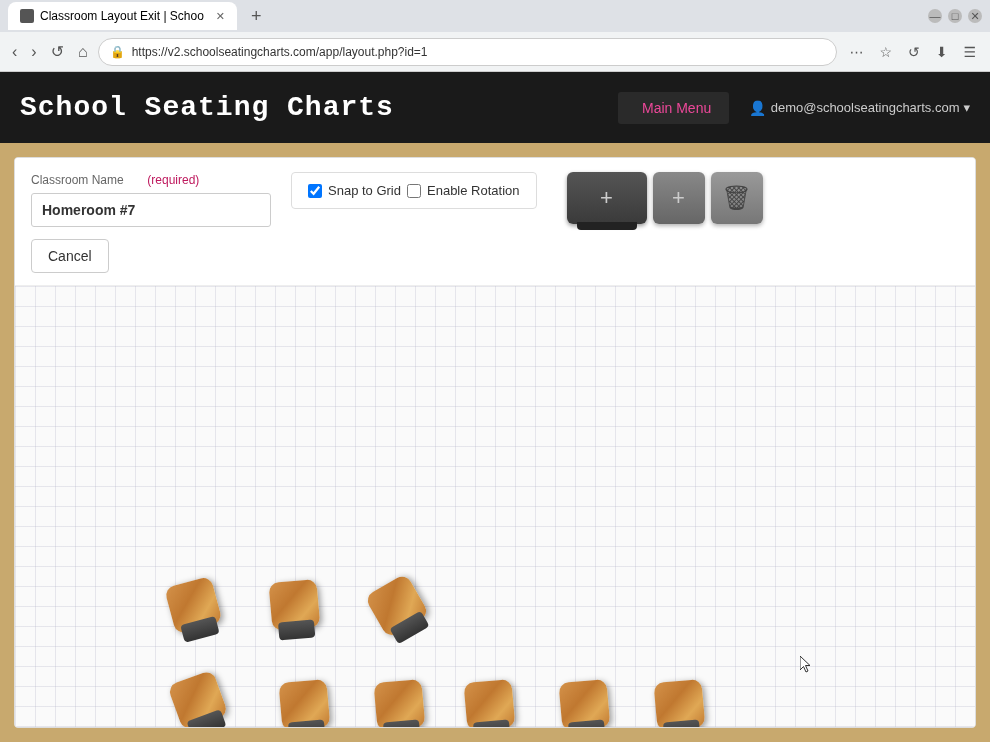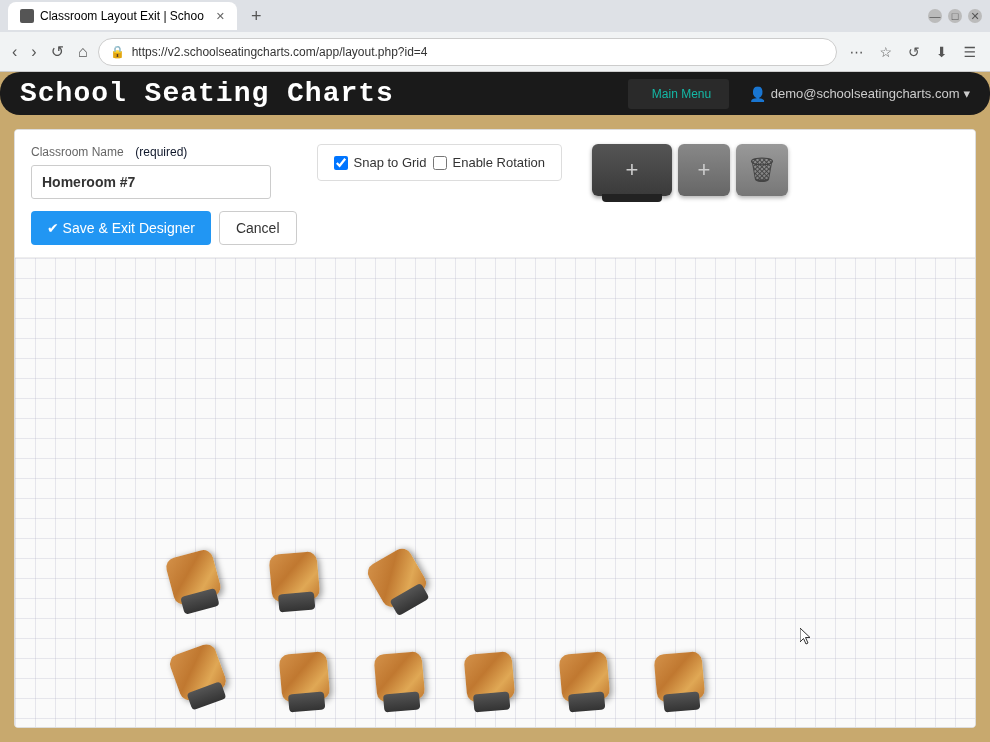--- a/index.html
+++ b/index.html
@@ -55,42 +55,41 @@
       gap: 6px;
       color: #333;
     }
     .lock-icon { color: #4a90d9; font-size: 12px; }
     .address-text { font-size: 12px; color: #333; }
     .nav-actions { display: flex; gap: 4px; }
     .nav-action-btn { background: none; border: none; cursor: pointer; color: #555; font-size: 14px; padding: 4px 6px; }
 
     
     .app-header {
-      height: 43px;
+      height: 71px;
       background: #1a1a1a;
       display: flex;
       align-items: center;
       padding: 0 20px;
       gap: 0;
-      border-radius: 20px;
     }
     .app-logo {
       font-size: 28px;
       color: #fff;
       font-family: 'Courier New', monospace;
       font-weight: bold;
       letter-spacing: 1px;
       flex: 1;
     }
     .main-menu-btn {
       background: #2a2a2a;
-      color: #14b8a6;
+      color: #ec4899;
       border: none;
       padding: 8px 18px;
-      font-size: 12px;
+      font-size: 14px;
       cursor: pointer;
       display: flex;
       align-items: center;
       gap: 6px;
       border-radius: 3px;
     }
     .apple-icon { font-size: 14px; }
     .user-menu {
       color: #ccc;
       font-size: 13px;
@@ -296,21 +295,21 @@
     </div>
   </div>
 
   <div class="nav-bar">
     <button class="nav-btn">‹</button>
     <button class="nav-btn">›</button>
     <button class="nav-btn">↺</button>
     <button class="nav-btn">⌂</button>
     <div class="address-bar">
       <span class="lock-icon">🔒</span>
-      <span class="address-text">https://v2.schoolseatingcharts.com/app/layout.php?id=4</span>
+      <span class="address-text">https://v2.schoolseatingcharts.com/app/layout.php?id=1</span>
     </div>
     <div class="nav-actions">
       <button class="nav-action-btn">⋯</button>
       <button class="nav-action-btn">☆</button>
       <button class="nav-action-btn">↺</button>
       <button class="nav-action-btn">⬇</button>
       <button class="nav-action-btn">☰</button>
     </div>
   </div>
 
@@ -327,25 +326,24 @@
     </div>
   </div>
 
   <div class="content-area">
     <div class="panel">
 
       <div class="toolbar">
         <div class="classroom-name-section">
           <label class="field-label">
             <span>Classroom Name</span>
-            <span style="font-weight:normal;font-size:12px;color:#0f172a;margin-left:8px;">(required)</span>
+            <span style="font-weight:normal;font-size:12px;color:#be185d;margin-left:20px;">(required)</span>
           </label>
           <input type="text" class="classroom-input" value="Homeroom #7" style="">
           <div class="button-row">
-            <button class="save-btn">✔ Save &amp; Exit Designer</button>
             <button class="cancel-btn">Cancel</button>
           </div>
         </div>
 
         <div class="checkbox-section">
           <div class="checkbox-row">
             <input type="checkbox" checked="" id="snap" style="">
             <label for="snap">Snap to Grid</label>
           </div>
           <div class="checkbox-row">

